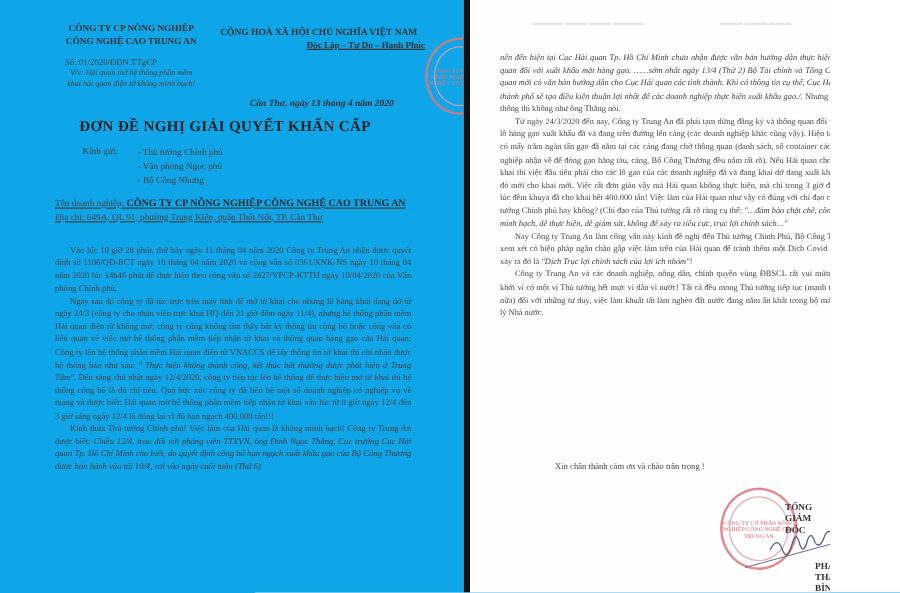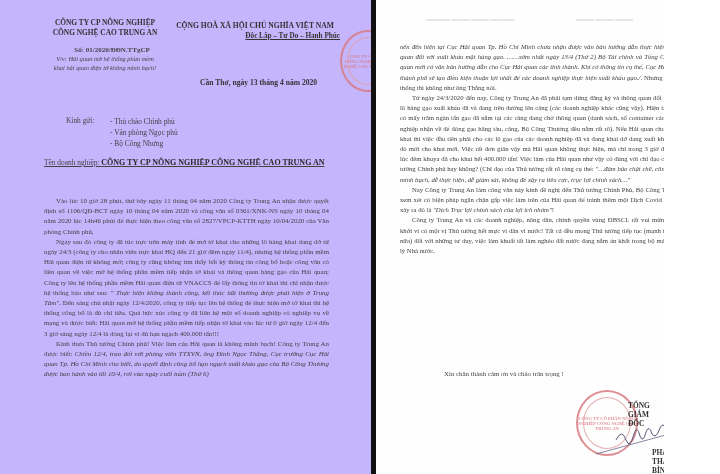--- a/index.html
+++ b/index.html
@@ -1,34 +1,34 @@
 <!DOCTYPE html>
 <html><head>
 <meta charset="utf-8">
 <style>
   html, body { margin:0; padding:0; }
   body {
     width:720px; height:474px; overflow:hidden; background:#ffffff;
     font-family:"Liberation Serif", "DejaVu Serif", serif; color:#3a3a3a;
     position:relative;
   }
-  .page { position:absolute; top:0; height:474px; background:#c4b5fd; overflow:hidden; }
+  .page { position:absolute; top:0; height:474px; background:#0ea5e9; overflow:hidden; }
   #left-page { left:0; width:371px; }
   #divider { position:absolute; left:371px; top:0; width:5px; height:474px; background:#111; }
   #right-page { left:376px; width:288px; background:#fefefe; }
 
   .hdr-left { position:absolute; left:40px; top:18px; width:130px; text-align:center;
               font-size:7.4px; font-weight:bold; line-height:10px; color:#333; }
   .hdr-right { position:absolute; left:170px; top:20px; width:170px; text-align:center;
                font-size:7.6px; font-weight:bold; line-height:11px; color:#333; }
   .hdr-right .motto { text-decoration:underline; font-size:7.2px;text-align:right; }
-  .so { position:absolute; left:52px; top:46px; width:120px; text-align:center; font-size:7px; color:#444;font-weight:bold; }
+  .so { position:absolute; left:52px; top:46px; width:120px; text-align:left; font-size:7px; color:#444; }
   .vv { position:absolute; left:40px; top:55px; width:130px; text-align:center; font-size:6.4px;
         font-style:italic; line-height:8.5px; color:#444; }
-  .place-date { position:absolute; left:200px; top:78px; font-size:7.6px; font-weight:bold; color:#333; }
+  .place-date { position:absolute; left:200px; top:78px; font-size:7.6px; font-style:italic; font-weight:bold; color:#333; }
   .title { position:absolute; left:0; width:360px; top:94px; text-align:center; font-size:12px;
            font-weight:bold; letter-spacing:0.3px; color:#222; }
 
   .kinhgui { position:absolute; left:66px; top:116px; font-size:7.4px; color:#444; }
   .recipients { position:absolute; left:110px; top:116px; font-size:7.4px; line-height:11px; color:#444; }
   .recipients div::before { content:"-  "; }
 
   .company-block { position:absolute; left:44px; top:158px; font-size:7.4px; line-height:10.5px; color:#444;text-decoration:underline; }
   .company-block b { color:#2a2a2a; font-size:8px; }
 
@@ -64,30 +64,32 @@
   <div class="hdr-right">
     <div>CỘNG HOÀ XÃ HỘI CHỦ NGHĨA VIỆT NAM</div>
     <div class="motto">Độc Lập – Tự Do – Hạnh Phúc</div>
   </div>
   <div class="so">Số: 01/2020/ĐĐN.TTgCP</div>
   <div class="vv">
     <div>V/v: Hải quan mở hệ thống phần mềm</div>
     <div>khai hải quan điện tử không minh bạch!</div>
   </div>
   <div class="place-date">Cần Thơ, ngày 13 tháng 4 năm 2020</div>
+  <div class="title">ĐƠN ĐỀ NGHỊ GIẢI QUYẾT KHẨN CẤP</div>
 
   <div class="kinhgui">Kính gửi:</div>
   <div class="recipients">
-    <div>Thủ chào Chính phủ</div>
+    <div>Thủ tướng Chính phủ</div>
     <div>Văn phòng Ngọc phủ</div>
     <div>Bộ Công Nhưng</div>
   </div>
 
   <div class="company-block">
     <div><span>Tên doanh nghiệp: </span><b>CÔNG TY CP NÔNG NGHIỆP CÔNG NGHỆ CAO TRUNG AN</b></div>
+    <div>Địa chỉ: 649A, QL 91, phường Trung Kiên, quận Thốt Nốt, TP. Cần Thơ</div>
   </div>
 
   <div class="body-left">
     <p>Vào lúc 10 giờ 28 phút, thứ bảy ngày 11 tháng 04 năm 2020 Công ty Trung An nhận được quyết định số 1106/QĐ-BCT ngày 10 tháng 04 năm 2020 và công văn số 0361/XNK-NS ngày 10 tháng 04 năm 2020 lúc 14h46 phút để thực hiện theo công văn số 2827/VPCP-KTTH ngày 10/04/2020 của Văn phòng Chính phủ,</p>
     <p><span>Ngay sau đó công ty đã túc trực trên máy tính để mở tờ khai cho những lô hàng khai dang dở từ ngày 24/3 (công ty cho nhân viên trực khai HQ đến 21 giờ đêm ngày 11/4), nhưng hệ thống phần mềm Hải quan điện tử không mở; công ty cũng không tìm thấy bất kỳ thông tin công bố hoặc công văn có liên quan về việc mở hệ thống phần mềm tiếp nhận tờ khai và thông quan hàng gạo của Hải quan; Công ty lên hệ thống phần mềm Hải quan điện tử VNACCS để lấy thông tin tờ khai thì chỉ nhận được hệ thống báo như sau: </span><i>" Thực hiện không thành công, kết thúc bất thường được phát hiện ở Trung Tâm"</i><span>. Đến sáng chủ nhật ngày 12/4/2020, công ty tiếp tục lên hệ thống để thực hiện mở tờ khai thì hệ thống công bố là đủ chỉ tiêu. Quá bức xúc công ty đã liên hệ một số doanh nghiệp có nghiệp vụ về mạng và được biết: Hải quan mở hệ thống phần mềm tiếp nhận tờ khai vào lúc từ 0 giờ ngày 12/4 đến 3 giờ sáng ngày 12/4 là đóng lại vì đủ hạn ngạch 400.000 tấn!!!</span></p>
     <p><span>Kính thưa Thủ tướng Chính phủ! Việc làm của Hải quan là không minh bạch! Công ty Trung An được biết: </span><i>Chiều 12/4, trao đổi với phóng viên TTXVN, ông Đinh Ngọc Thắng, Cục trưởng Cục Hải quan Tp. Hồ Chí Minh cho biết, do quyết định công bố hạn ngạch xuất khẩu gạo của Bộ Công Thương được ban hành vào tối 10/4, rơi vào ngày cuối tuần (Thứ 6)</i></p>
   </div>
 </div>
 
 <div id="seal-left" class="seal">

